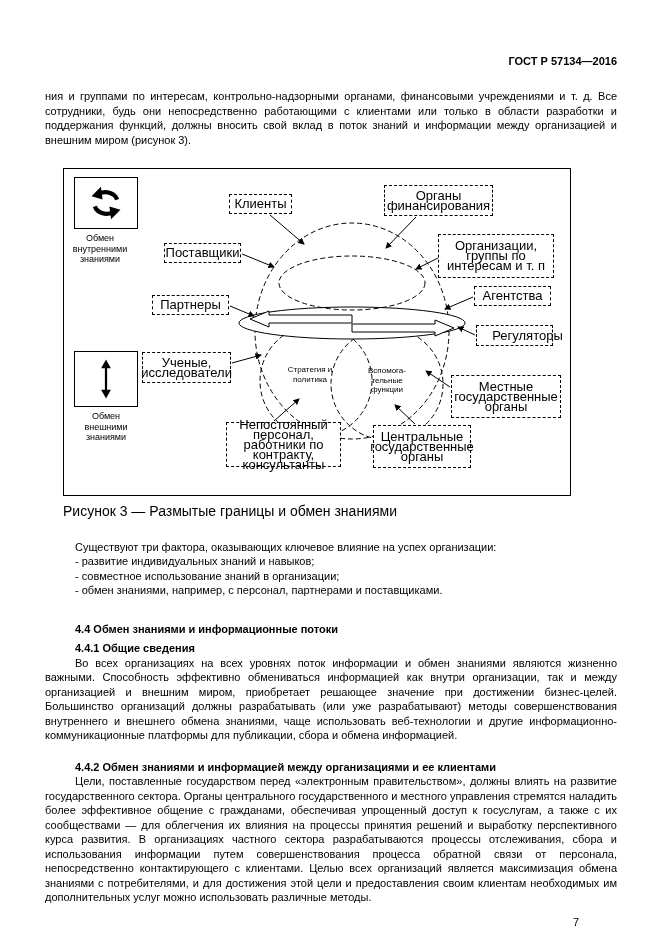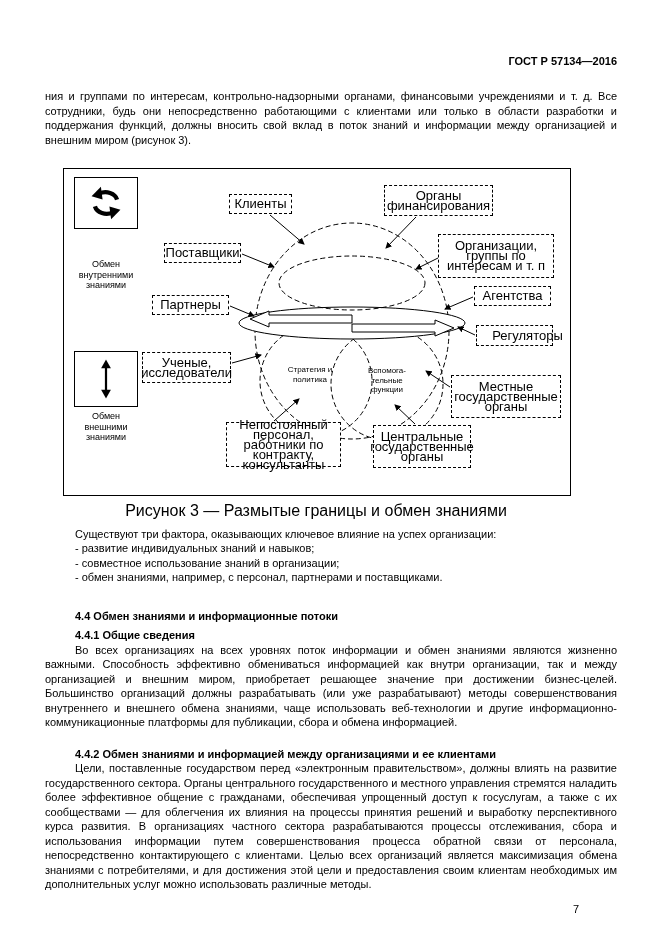--- a/index.html
+++ b/index.html
@@ -18,21 +18,21 @@
   .figure{position:relative;width:506px;height:326px;border:1px solid #000;
        margin:21px 0 8px 18px;background:#fff;}
   .fig-svg{position:absolute;left:0;top:0;}
   .node{position:absolute;border:1px dashed #000;background:#fff;display:flex;
        align-items:center;justify-content:center;text-align:center;
        font-size:13px;line-height:10px;padding:1px 2px;box-sizing:border-box;}
   .legend-box{position:absolute;border:1px solid #000;background:#fff;display:flex;
        align-items:center;justify-content:center;box-sizing:border-box;}
   .legend-label{position:absolute;text-align:center;font-size:9px;line-height:10.5px;}
   .center-label{position:absolute;text-align:center;font-size:8px;line-height:9.5px;}
-  .caption{margin-left:18px;width:506px;text-align:center;font-size:16px;margin-bottom:8px;}
+  .caption{margin-left:18px;width:506px;font-size:14px;margin-bottom:21px;}
   .pagenum{margin-top:10px;text-align:right;padding-right:38px;}
 </style>
 </head>
 <body>
 
 <div>
 
   <div class="doc-header">ГОСТ Р 57134—2016</div>
 
   <div class="content">
@@ -69,21 +69,21 @@
       </svg>
 
       <div class="legend-box" style="left:10px;top:8px;width:64px;height:52px;">
         <svg width="34" height="34" viewBox="0 0 40 40">
           <path d="M33 16 A 14 11 0 0 0 12 9" fill="none" stroke="#000" stroke-width="5"></path>
           <polygon points="14,1 3,12 16,16" fill="#000"></polygon>
           <path d="M7 24 A 14 11 0 0 0 28 31" fill="none" stroke="#000" stroke-width="5"></path>
           <polygon points="26,39 37,28 24,24" fill="#000"></polygon>
         </svg>
       </div>
-      <div class="legend-label" style="left:10px;top:64px;width:64px;margin-top:26px;">Обмен внутренними знаниями</div>
+      <div class="legend-label" style="left:4px;top:64px;width:64px;">Обмен внутренними знаниями</div>
 
       <div class="legend-box" style="left:10px;top:182px;width:64px;height:56px;">
         <svg width="16" height="44" viewBox="0 0 18 46">
           <line x1="9" y1="9" x2="9" y2="37" stroke="#000" stroke-width="2.5"></line>
           <polygon points="9,1 3.5,11 14.5,11" fill="#000"></polygon>
           <polygon points="9,45 3.5,35 14.5,35" fill="#000"></polygon>
         </svg>
       </div>
       <div class="legend-label" style="left:10px;top:242px;width:64px;">Обмен внешними знаниями</div>
 

